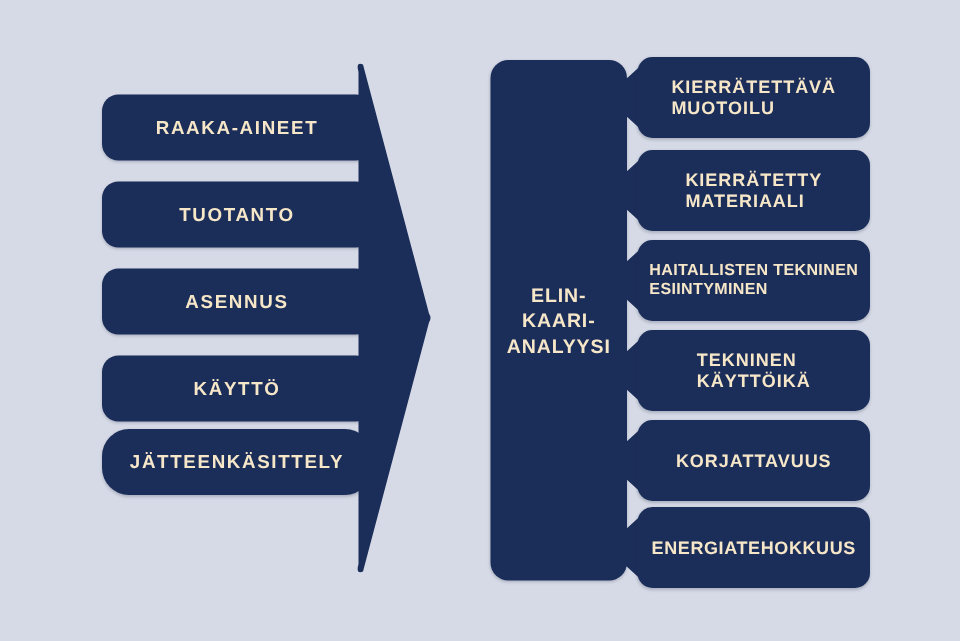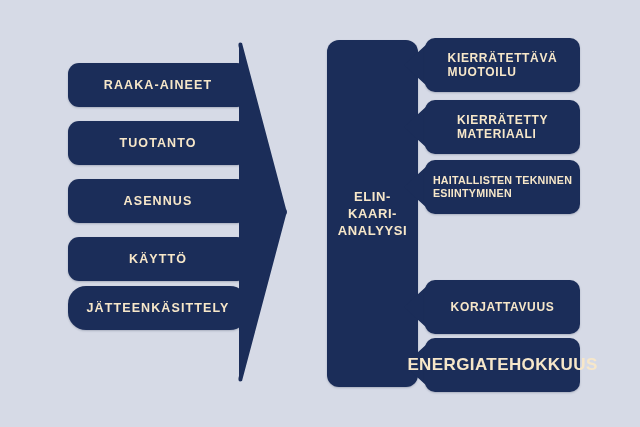--- a/index.html
+++ b/index.html
@@ -119,21 +119,21 @@
     font-size: 12px;
     letter-spacing: 0.65px;
     padding: 0 5px;
     white-space: pre-line;
   }
   .crit-box .label.tight {
     font-size: 10.7px;
     letter-spacing: 0.25px;
   }
   .crit-box .label.narrow {
-    font-size: 17px;
+    font-size: 12px;
     letter-spacing: 0.4px;
   }
 
   .crit-row.r0 { top: 38px; }
   .crit-row.r1 { top: 100px; }
   .crit-row.r2 { top: 160px; }
   .crit-row.r3 { top: 220px; }
   .crit-row.r4 { top: 280px; }
   .crit-row.r5 { top: 338px; }
 </style>
@@ -199,20 +199,31 @@
       <svg width="24" height="44" viewBox="0 0 24 44" xmlns="http://www.w3.org/2000/svg">
         <path d="M24,0 L24,44 L1,23 Q-1,22 1,21 Z" fill="#1b2d59"></path>
       </svg>
     </span>
     <div class="crit-box">
       <span class="label tight">HAITALLISTEN TEKNINEN
 ESIINTYMINEN</span>
     </div>
   </div>
 
+  <div class="crit-row r3">
+    <span class="arrow">
+      <svg width="24" height="44" viewBox="0 0 24 44" xmlns="http://www.w3.org/2000/svg">
+        <path d="M24,0 L24,44 L1,23 Q-1,22 1,21 Z" fill="#1b2d59"></path>
+      </svg>
+    </span>
+    <div class="crit-box">
+      <span class="label">TEKNINEN
+KÄYTTÖIKÄ</span>
+    </div>
+  </div>
 
   <div class="crit-row r4">
     <span class="arrow">
       <svg width="24" height="44" viewBox="0 0 24 44" xmlns="http://www.w3.org/2000/svg">
         <path d="M24,0 L24,44 L1,23 Q-1,22 1,21 Z" fill="#1b2d59"></path>
       </svg>
     </span>
     <div class="crit-box">
       <span class="label">KORJATTAVUUS</span>
     </div>

